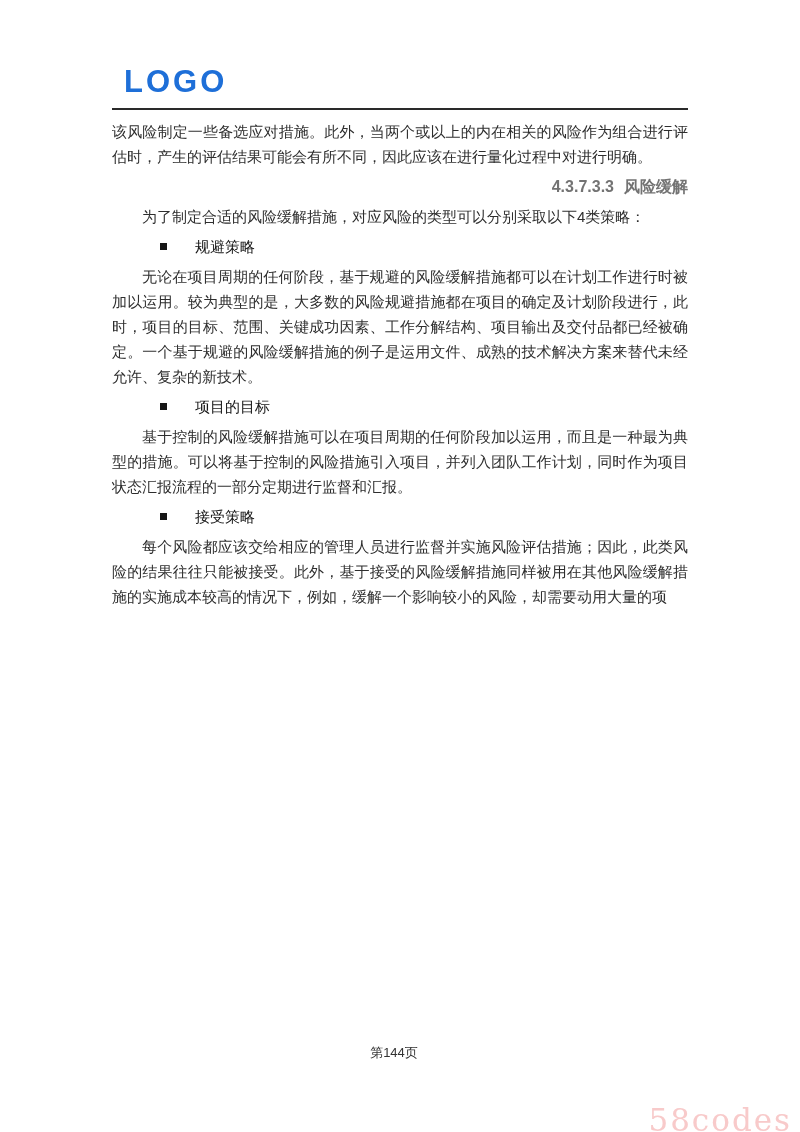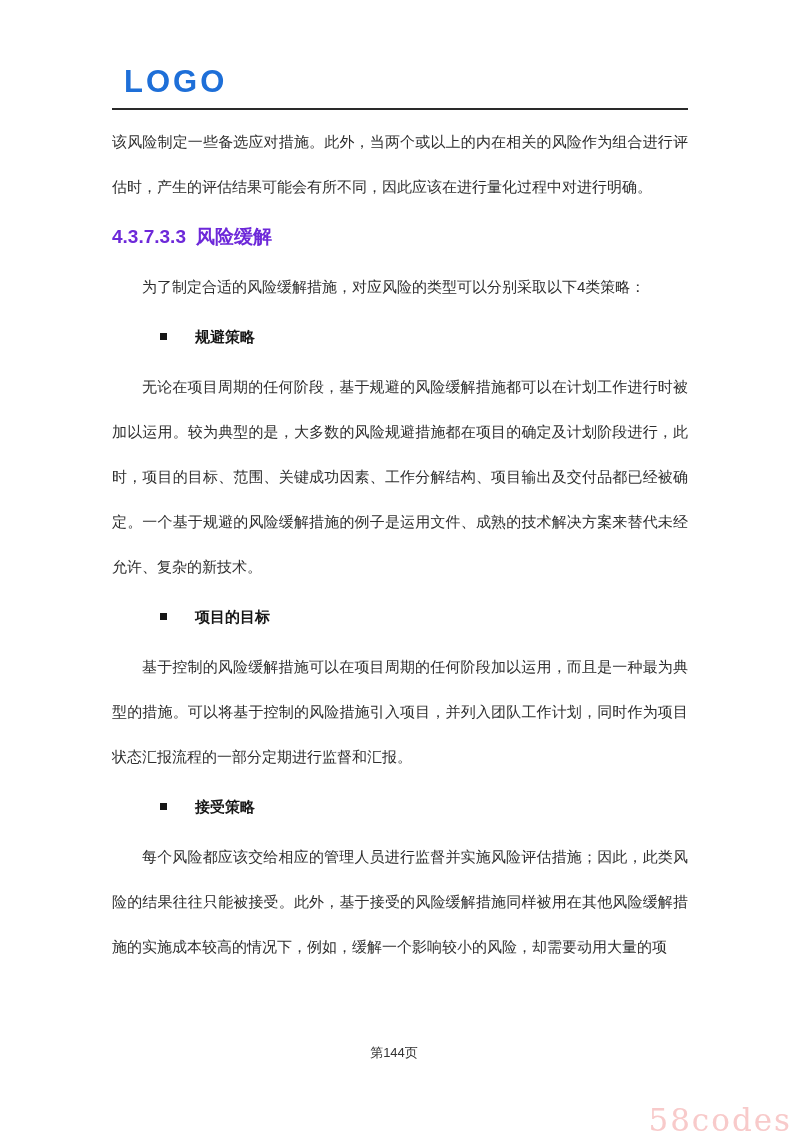--- a/index.html
+++ b/index.html
@@ -29,40 +29,40 @@
     width: 576px;
     height: 2px;
     background: #2a2a2a;
   }
   .content {
     position: absolute;
     left: 112px;
     top: 111px;
     width: 576px;
     font-size: 15px;
-    line-height: 45px;
+    line-height: 25px;
     text-align: justify;
     text-justify: inter-character;
   }
   .content p { margin: 0 0 5px 0; }
   .indent { text-indent: 2em; }
   .heading {
-    font-size: 19px;
+    font-size: 16px;
     font-weight: bold;
-    color: #6d28d9;
+    color: #737373;
     margin: 2px 0 5px 0;
-    text-align: left;
+    text-align: right;
   }
   .heading .num { margin-right: 10px; }
   .bullet-item {
     display: flex;
     align-items: center;
     padding-left: 48px;
     margin: 0 0 5px 0;
-    font-weight: bold;
+    font-weight: normal;
     color: #161616;
     text-align: right;
   }
   .bullet-square {
     width: 7px;
     height: 7px;
     background: #161616;
     margin-right: 28px;
     flex: none;
   }

